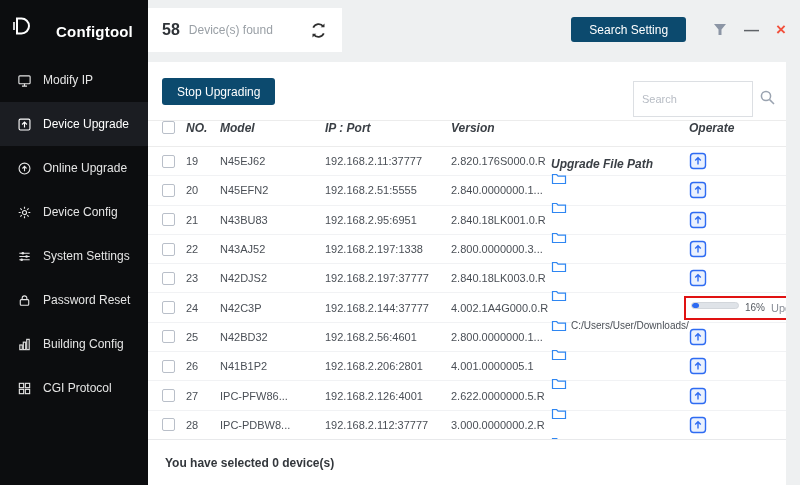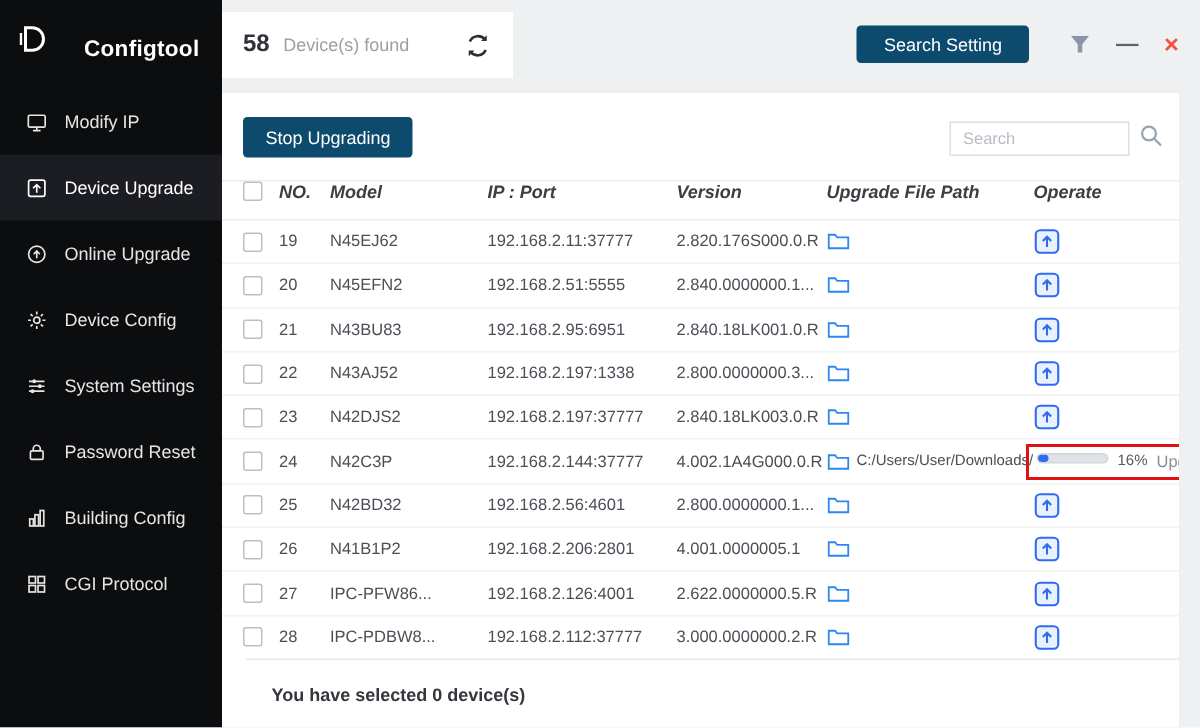--- a/index.html
+++ b/index.html
@@ -30,51 +30,51 @@
               font-family:"Liberation Sans",sans-serif; cursor:pointer; }
   .search-setting { height:25px; padding:0 18px; margin-right:10px; }
   .min-btn { color:#5f6368; font-size:15px; font-weight:bold; cursor:pointer; line-height:1; }
   .close-btn { color:#f2503c; font-size:17px; font-weight:bold; cursor:pointer; line-height:1; }
   .funnel-btn { display:inline-flex; cursor:pointer; }
 
   
   .card { position:absolute; left:0; top:62px; right:14px; bottom:0; background:#ffffff; }
   .stop-btn { position:absolute; left:14px; top:16px; height:27px; padding:0 15px; }
   .search-box { position:absolute; right:10px; top:19px; display:flex; align-items:center; gap:6px; }
-  .search-box input { width:120px; height:23px; border:1px solid #dcdfe3; padding:4px 8px; font-size:11px;
+  .search-box input { width:120px; height:23px; border:1px solid #dcdfe3; padding:17px 8px; font-size:11px;
                       color:#333; outline:none; font-family:"Liberation Sans",sans-serif; }
   .search-box input::placeholder { color:#b7bcc4; }
 
   .thead { position:absolute; left:0; right:0; top:58px; height:27px; display:flex; align-items:flex-start;
            padding-left:14px; border-top:1px solid #ececec; border-bottom:1px solid #ececec;
            font-size:12px; font-weight:bold; color:#3a3f45;font-style:italic; }
   .tbody { position:absolute; left:0; right:0; top:85px; bottom:46px; overflow:hidden; }
   .trow { display:flex; align-items:center; height:29.3px; padding-left:14px; border-bottom:1px solid #f1f2f4;
           font-size:11px; color:#4a4f56; }
   .cb { width:13px; height:13px; border:1px solid #b9bfc9; border-radius:2px; background:#fff;
         margin-right:11px; flex:none; cursor:pointer; }
   .c-no    { width:34px;  flex:none; }
   .c-model { width:76px;  flex:none; white-space:nowrap; overflow:hidden; }
   .c-ip    { width:126px; flex:none; white-space:nowrap;margin-left:29px; }
   .c-ver   { width:100px; flex:none; white-space:nowrap; overflow:hidden; }
-  .c-path  { width:138px; flex:none; display:flex; align-items:center; gap:4px; overflow:hidden; }
+  .c-path  { width:138px; flex:none; display:flex; align-items:center; gap:4px; overflow:hidden;margin-top:36px; }
   .c-op    { width:120px; flex:none; display:flex; align-items:center; }
   .path-text { font-size:10px; color:#4a4f56; white-space:nowrap; overflow:hidden; }
   .folder-btn { display:inline-flex; cursor:pointer; flex:none; }
   .upload-btn { display:inline-flex; cursor:pointer; }
 
   .op-progress { display:inline-flex; align-items:flex-start; gap:6px; }
   .op-progress.highlighted { border:2px solid #e01212; padding:4px 5px; margin-left:-5px; }
   .ptrack { width:48px; height:7px; background:#dfe3e8; border:1px solid #d2d6db; border-radius:4px;
             overflow:hidden; display:inline-block; }
   .pfill  { display:block; height:100%; background:#2e6bf2; border-radius:4px; }
   .ppct   { font-size:10px; color:#555a61; }
   .pstatus{ font-size:11px; color:#8a8f98; }
 
-  .tfoot { position:absolute; left:16px; right:0; bottom:0; height:46px; border-top:1px solid #e8e9eb;
+  .tfoot { position:absolute; left:0; right:0; bottom:0; height:46px; border-top:1px solid #e8e9eb;
            display:flex; align-items:center; padding-left:17px; font-size:12px; font-weight:bold; color:#33373c; }
 </style>
 </head>
 <body>
 
 <aside class="sidebar">
   <div class="logo">
     <span>
       <svg width="18" height="20" viewBox="0 0 18 20" fill="none" stroke="#ffffff" stroke-width="2">
         <path d="M5 2.5h4.5a7.5 7.5 0 0 1 0 15H5z"></path>

